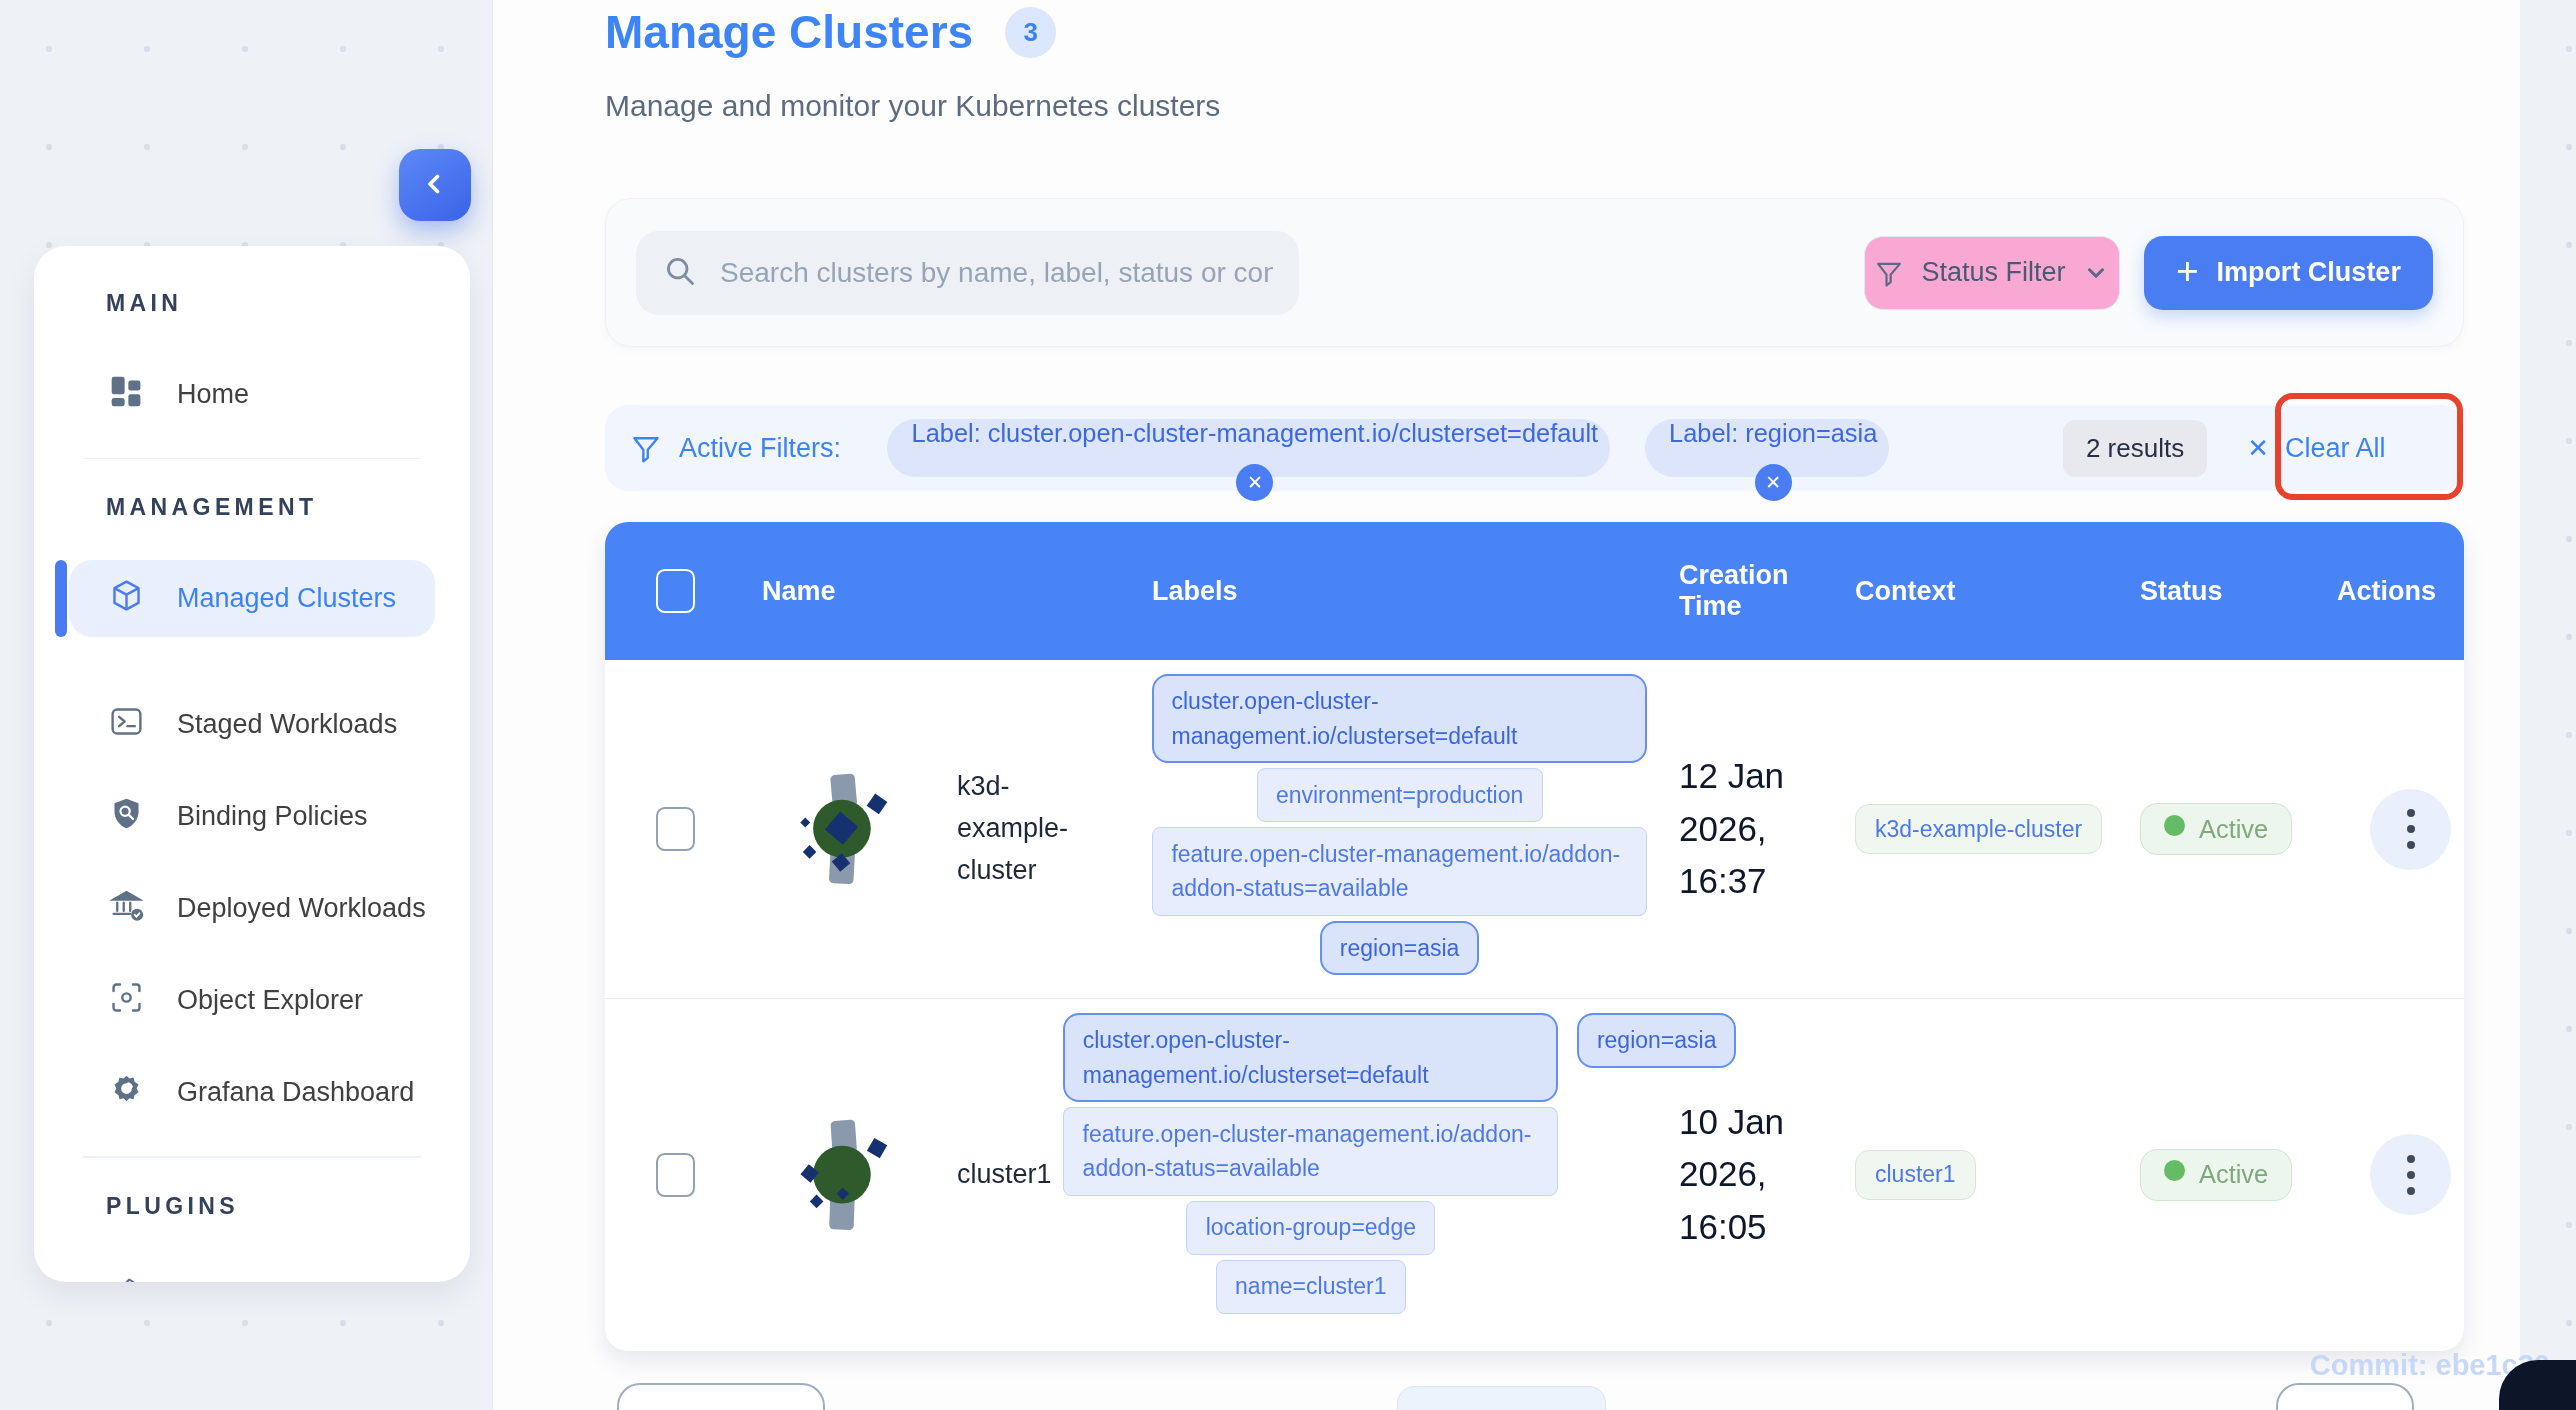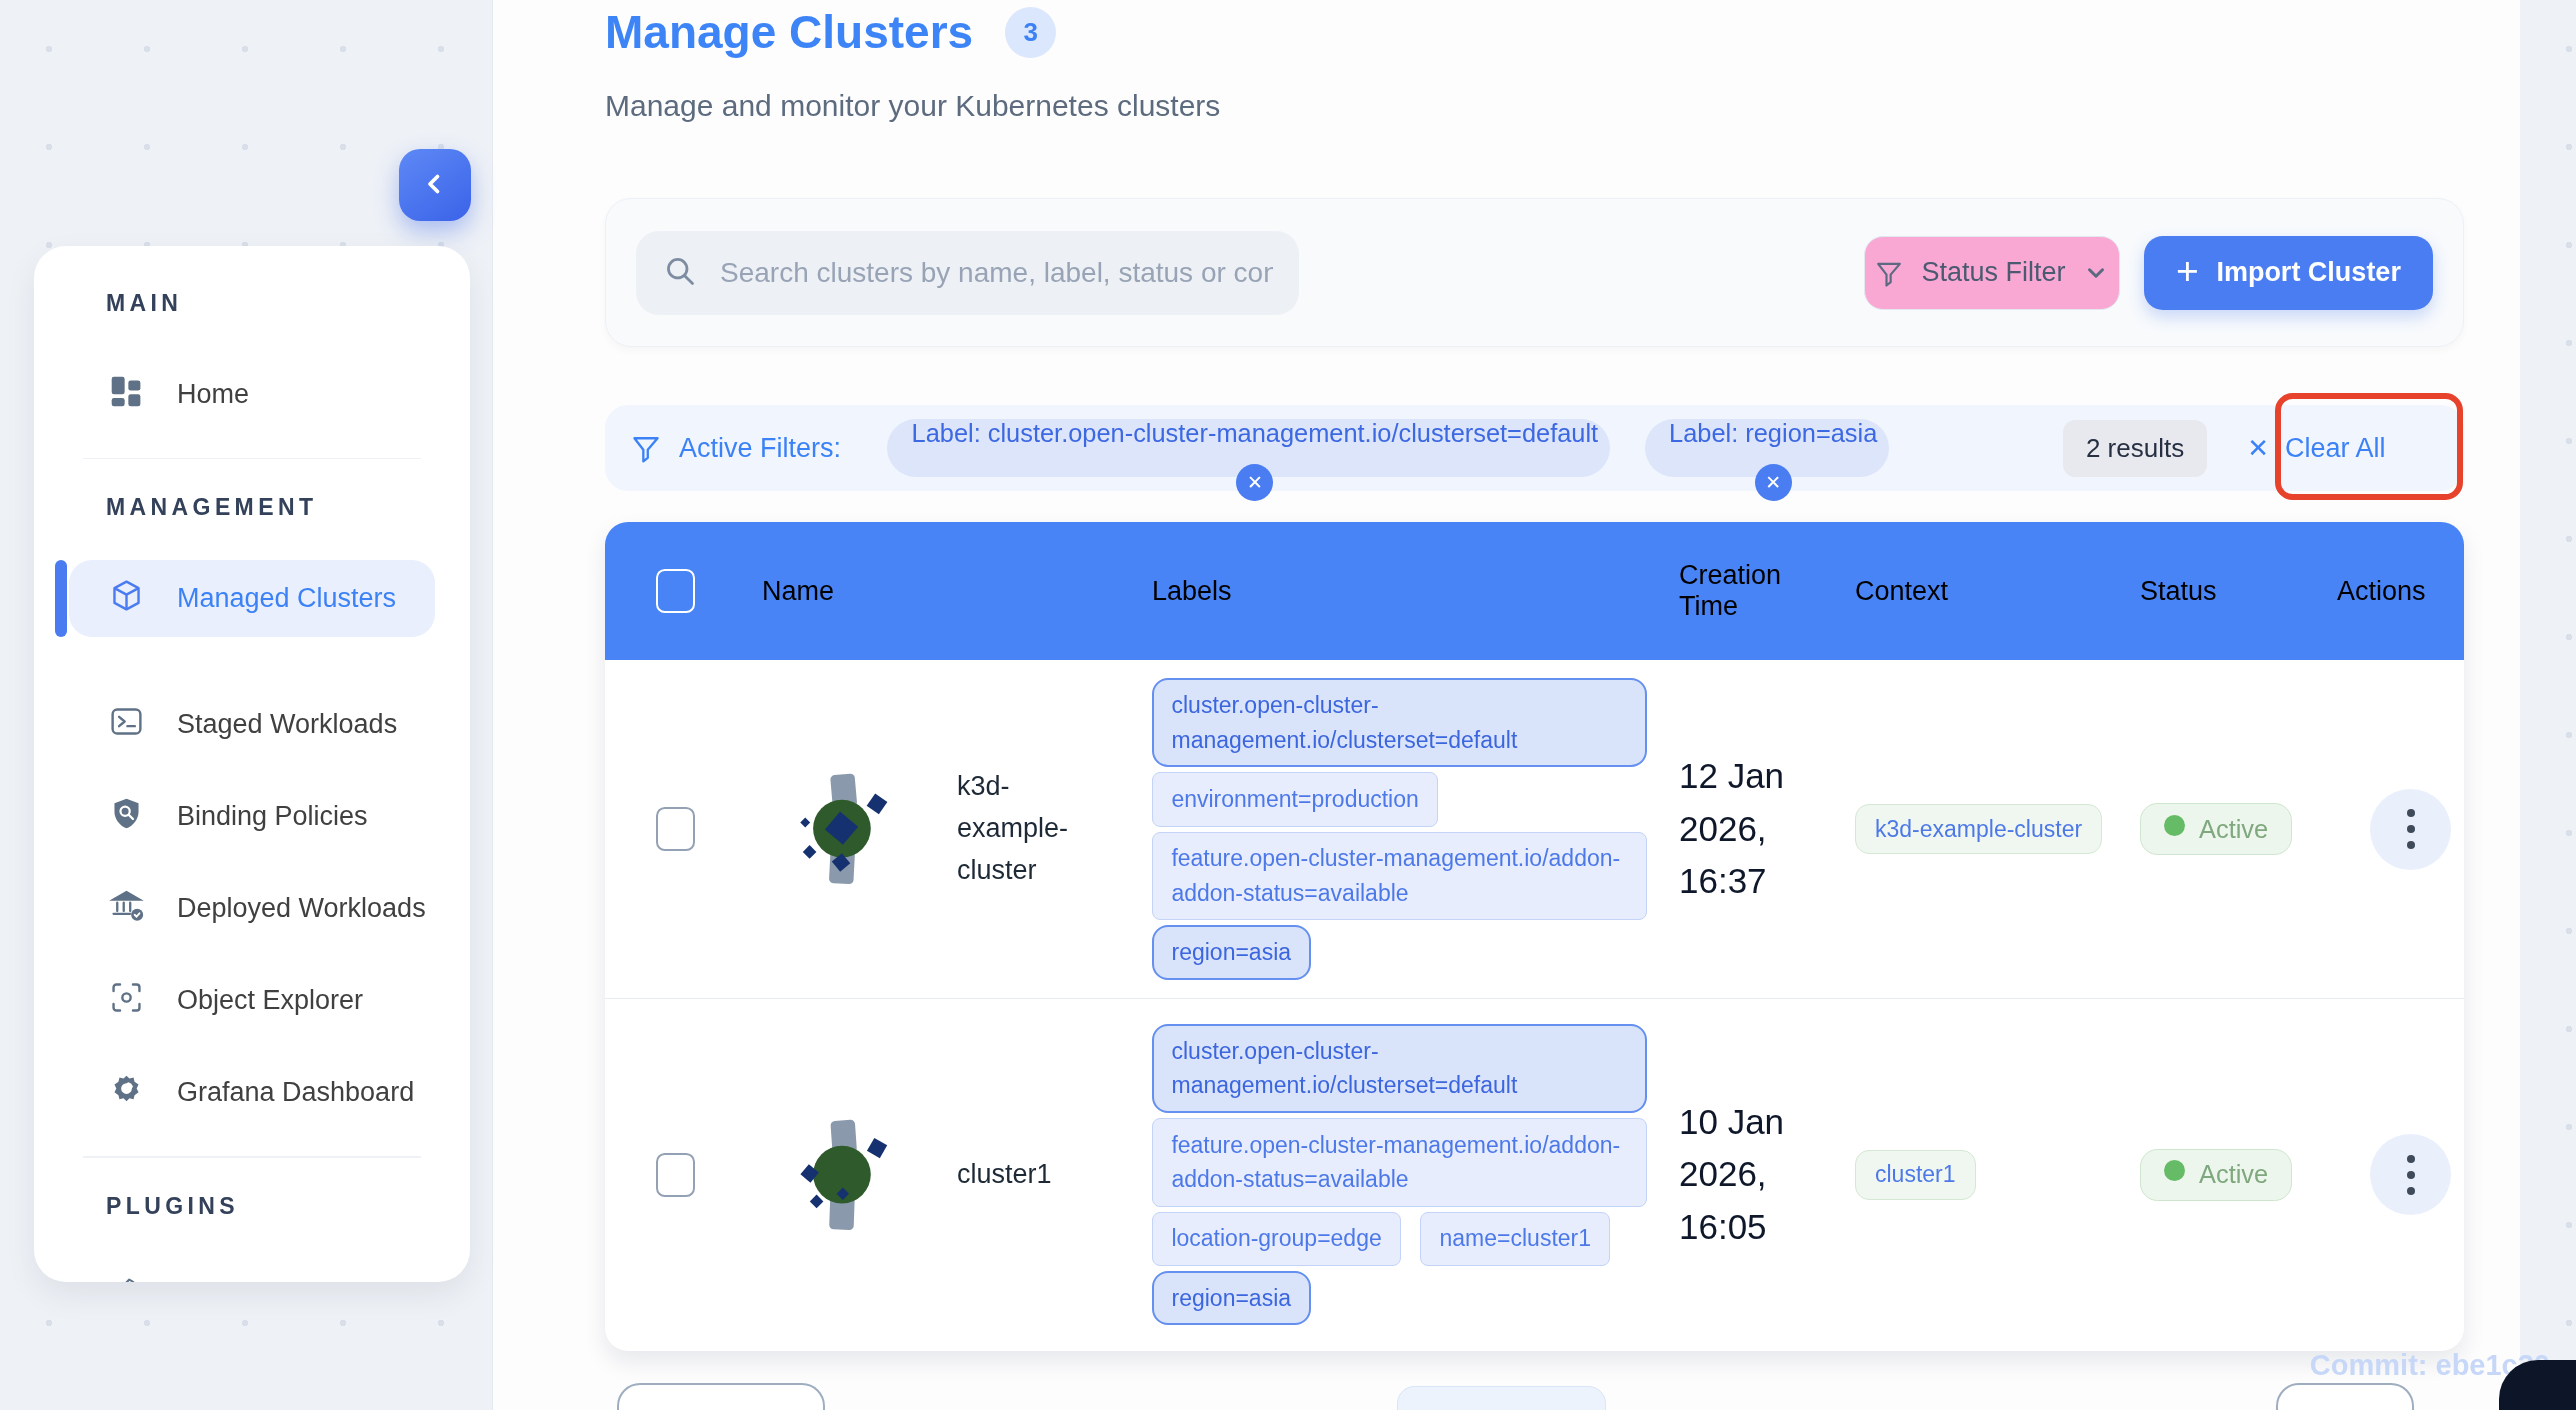--- a/index.html
+++ b/index.html
@@ -74,40 +74,40 @@
     font-size:26px; color:#273043; white-space:nowrap; }
   .clear-all { display:flex; align-items:center; gap:16px; margin:0 54px 0 40px; color:#3c82f6;
     font-size:27px; cursor:pointer; white-space:nowrap; }
   .clear-all .x { font-size:26px; }
   .red-annotation { position:absolute; left:2275px; top:393px; width:188px; height:107px;
     border:6.1px solid #e7422b; border-radius:17.5px; pointer-events:none; z-index:30; }
 
   
   .table-card { position:absolute; left:605px; top:522px; width:1859px; height:829px; border-radius:23px;
     overflow:hidden; background:#fff; box-shadow:0 10.5px 23px rgba(15,23,42,.09); }
-  .t-header { height:138px; background:#4884f5; display:flex; align-items:center; color:#000000;
-    font-size:27px; font-weight:400; }
+  .t-header { height:138px; background:#4884f5; display:flex; align-items:center; color:#ffffff;
+    font-size:27px; font-weight:700; }
   .col0 { width:131px; flex:none; } .col1 { width:394px; flex:none; } .col2 { width:526px; flex:none; }
   .col3 { width:184px; flex:none; } .col4 { width:254px; flex:none; } .col5 { width:202px; flex:none; }
   .col6 { width:168px; flex:none;text-align:center; }
   .hc { display:flex; align-items:center; height:100%; }
   .hc.c1 { padding-left:26px; } .hc.c2 { padding-left:22px; } .hc.c3 { padding-left:23px; padding-right:17.5px; }
   .hc.c4 { padding-left:15px; } .hc.c5 { padding-left:46px; } .hc.c6 { padding-left:41px; }
   .checkbox { width:39px; height:44px; border:2.6px solid #93a1b4; border-radius:8.8px; margin-left:51px;
     background:transparent; cursor:pointer; flex:none; }
   .checkbox.white { border-color:#ffffff; }
   .t-row { display:flex; align-items:stretch; }
   .t-row + .t-row { border-top:1.8px solid #e8ecf2; }
   .t-row .cell { display:flex; align-items:center; }
   .row1 { height:338px; } .row2 { height:352px; }
   .cluster-icon { width:118px; height:118px; margin-left:50px; flex:none; }
   .cluster-name { margin-left:53px; width:158px; font-size:27px; color:#1e2936; line-height:1.55;
     overflow-wrap:break-word; }
   .labels-cell { padding:14px 8.8px 14px 22px; display:flex; flex-wrap:wrap; align-content:center;
-    gap:5px 19px; }
+    gap:5px 19px;flex-direction:column; }
   .label-chip { font-size:23px; color:#4d79e8; background:#e7edfc; border:1.8px solid #c3d4f8;
     border-radius:8px; padding:8.8px 18.4px; line-height:1.5; max-width:504px; overflow-wrap:break-word; }
   .label-chip.hl { background:#d9e3fa; border:2.6px solid #6590ef; color:#3c66de; padding:8px 17.5px;
     border-radius:16px; }
   .creation-text { margin-left:23px; width:127px; font-size:35px; color:#0f172a; line-height:1.5; }
   .context-chip { margin-left:15px; background:#f0f7f0; border:1.8px solid #d5e8d4; border-radius:14px;
     padding:10.5px 19px; font-size:23px; color:#4d79e8; white-space:nowrap; }
   .status-chip { margin-left:46px; background:#edf6ec; border:1.8px solid #cfe6ce; border-radius:17.5px;
     padding:10.5px 23px; display:flex; align-items:flex-start; gap:14px; font-size:25.4px; color:#7fa87e; }
   .status-dot { width:21px; height:21px; border-radius:50%; background:#66bb66; flex:none; }

